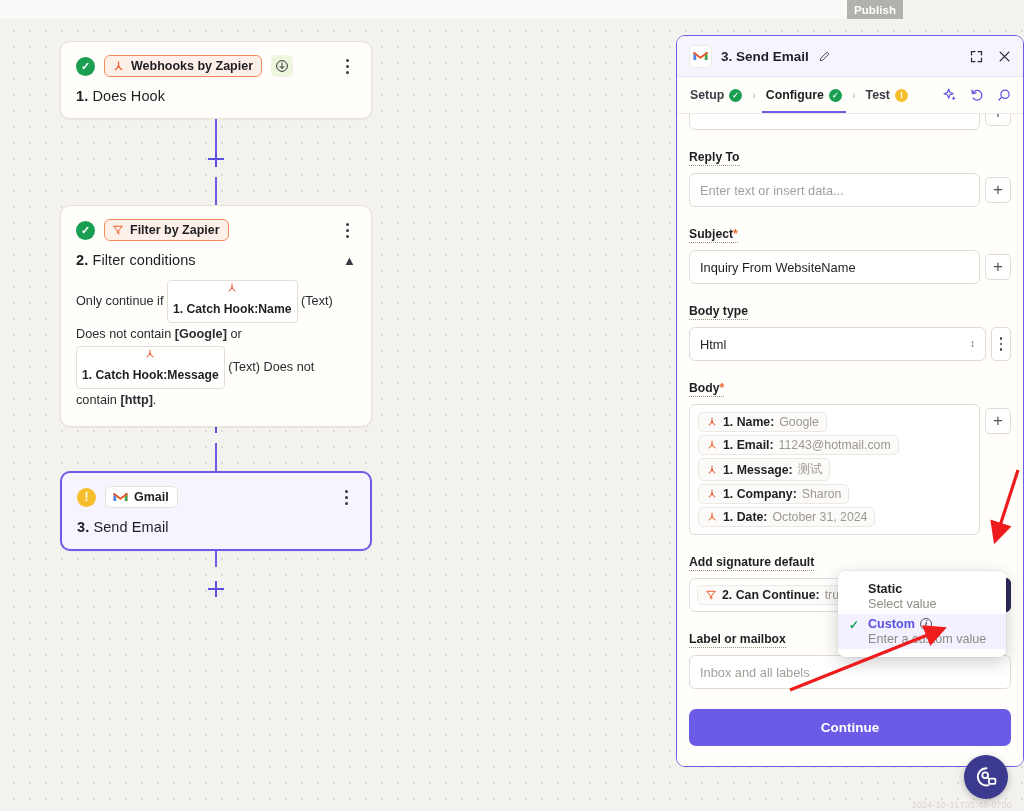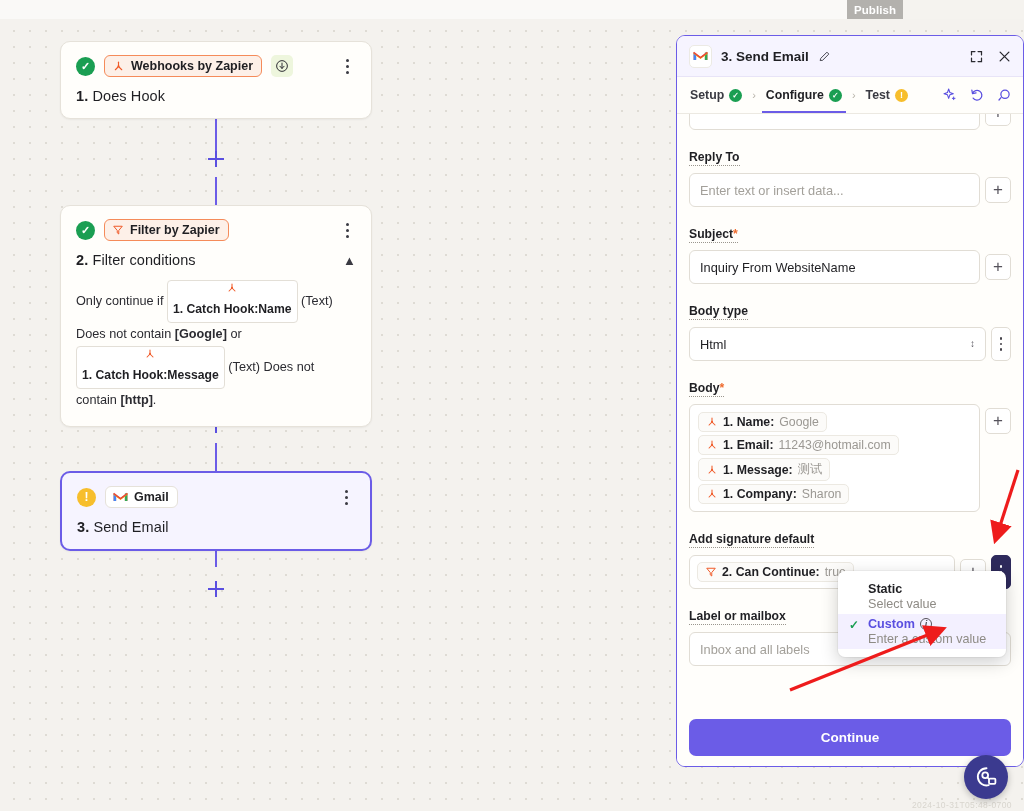--- a/index.html
+++ b/index.html
@@ -239,21 +239,21 @@
   }
   .info-ic {
     width: 12px; height: 12px; border-radius: 50%;
     border: 1.2px solid #55525b; color: #55525b;
     font-size: 9px; display: inline-flex; align-items: center;
     justify-content: center; font-weight: bold; font-style: italic;
   }
 
   #panel-foot {
     position: absolute; left: 0; right: 0; bottom: 0; height: 57px;
-    background: #fffefb; display: flex; align-items: center;
+    background: #fffefb; display: flex; 
     padding: 0 12px;
   }
   #continue-btn {
     flex: 1; height: 37px; background: #6b5ce7; color: #fff;
     border-radius: 7px; border: none;
     font-size: 13.5px; font-weight: bold; cursor: pointer;
     font-family: "Liberation Sans", sans-serif;
   }
 
   
@@ -552,20 +552,32 @@
               <g fill="none" stroke="#f05a28" stroke-width="2.1" stroke-linecap="round">
                   <path d="M12 4 v6"></path>
                   <path d="M12 12 L6.2 18"></path>
                   <path d="M12 12 L18 18"></path>
                 </g>
                 <circle cx="12" cy="11.6" r="2" fill="#f05a28"></circle>
             </svg>
             <b>1. Company:</b>
             <span class="v">Sharon</span>
           </span>
+          <span class="tok">
+            <svg width="12" height="12" viewBox="0 0 24 24">
+              <g fill="none" stroke="#f05a28" stroke-width="2.1" stroke-linecap="round">
+                  <path d="M12 4 v6"></path>
+                  <path d="M12 12 L6.2 18"></path>
+                  <path d="M12 12 L18 18"></path>
+                </g>
+                <circle cx="12" cy="11.6" r="2" fill="#f05a28"></circle>
+            </svg>
+            <b>1. Date:</b>
+            <span class="v">October 31, 2024</span>
+          </span>
         </div>
         <div class="addbtn" style="align-self:flex-start;margin-top:4px;">+</div>
       </div>
     </div>
 
     <div class="field">
       <div class="flabel">Add signature default</div>
       <div class="inputwrap">
         <div class="inputbox" style="padding:0 7px;">
           <span class="tok">

